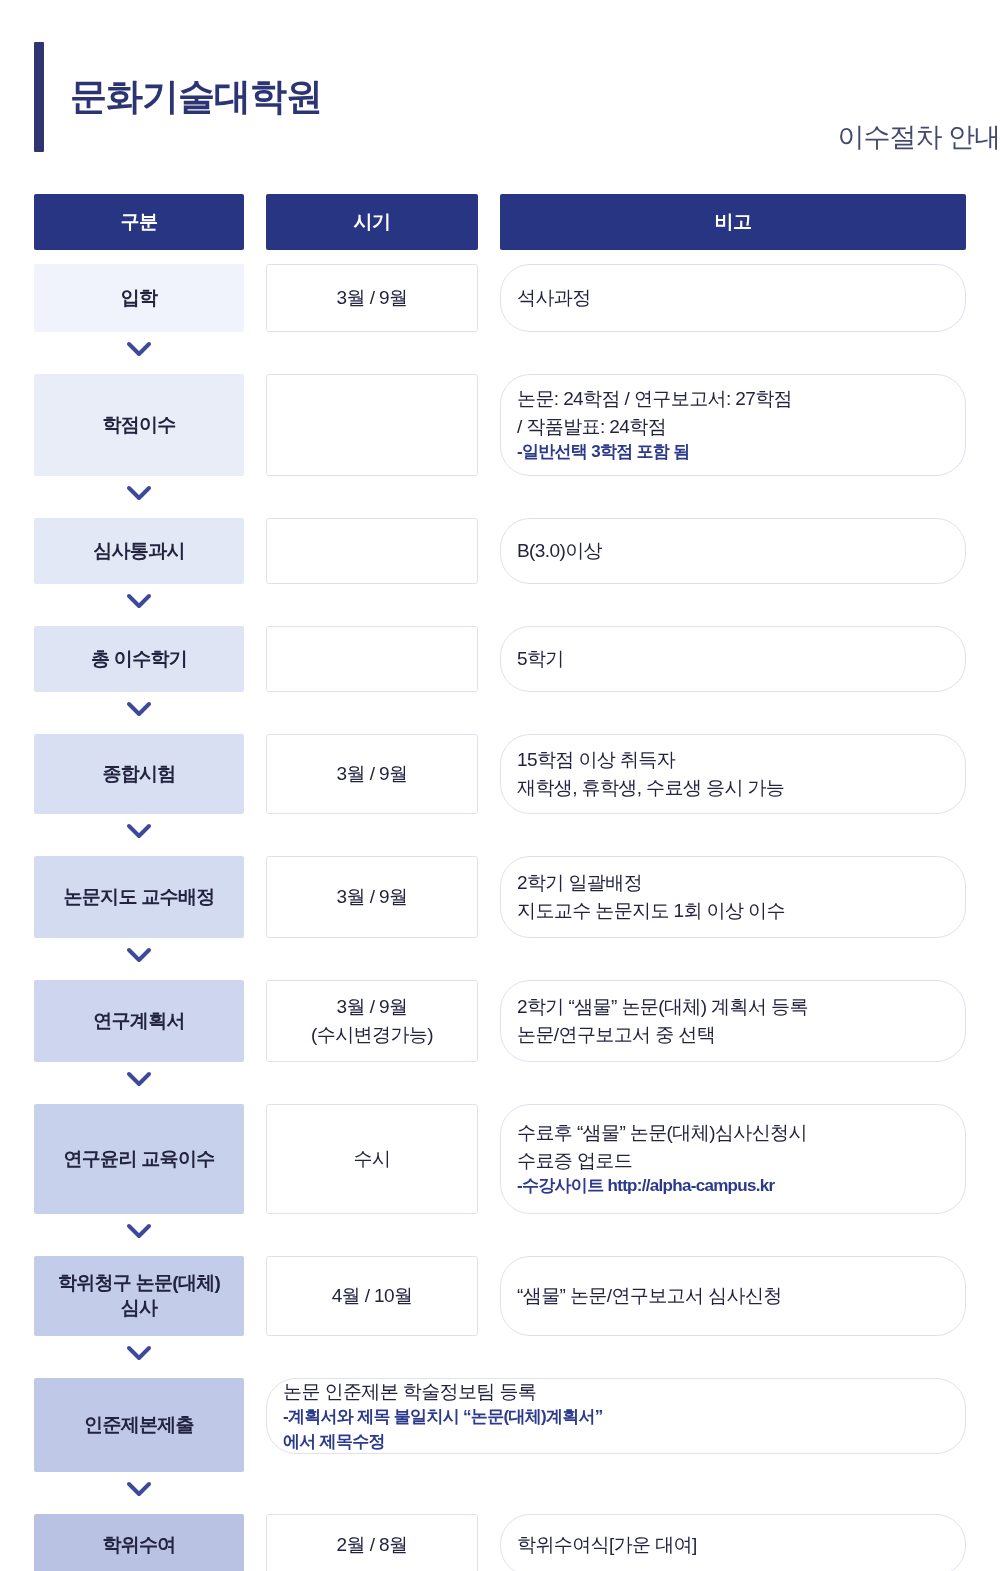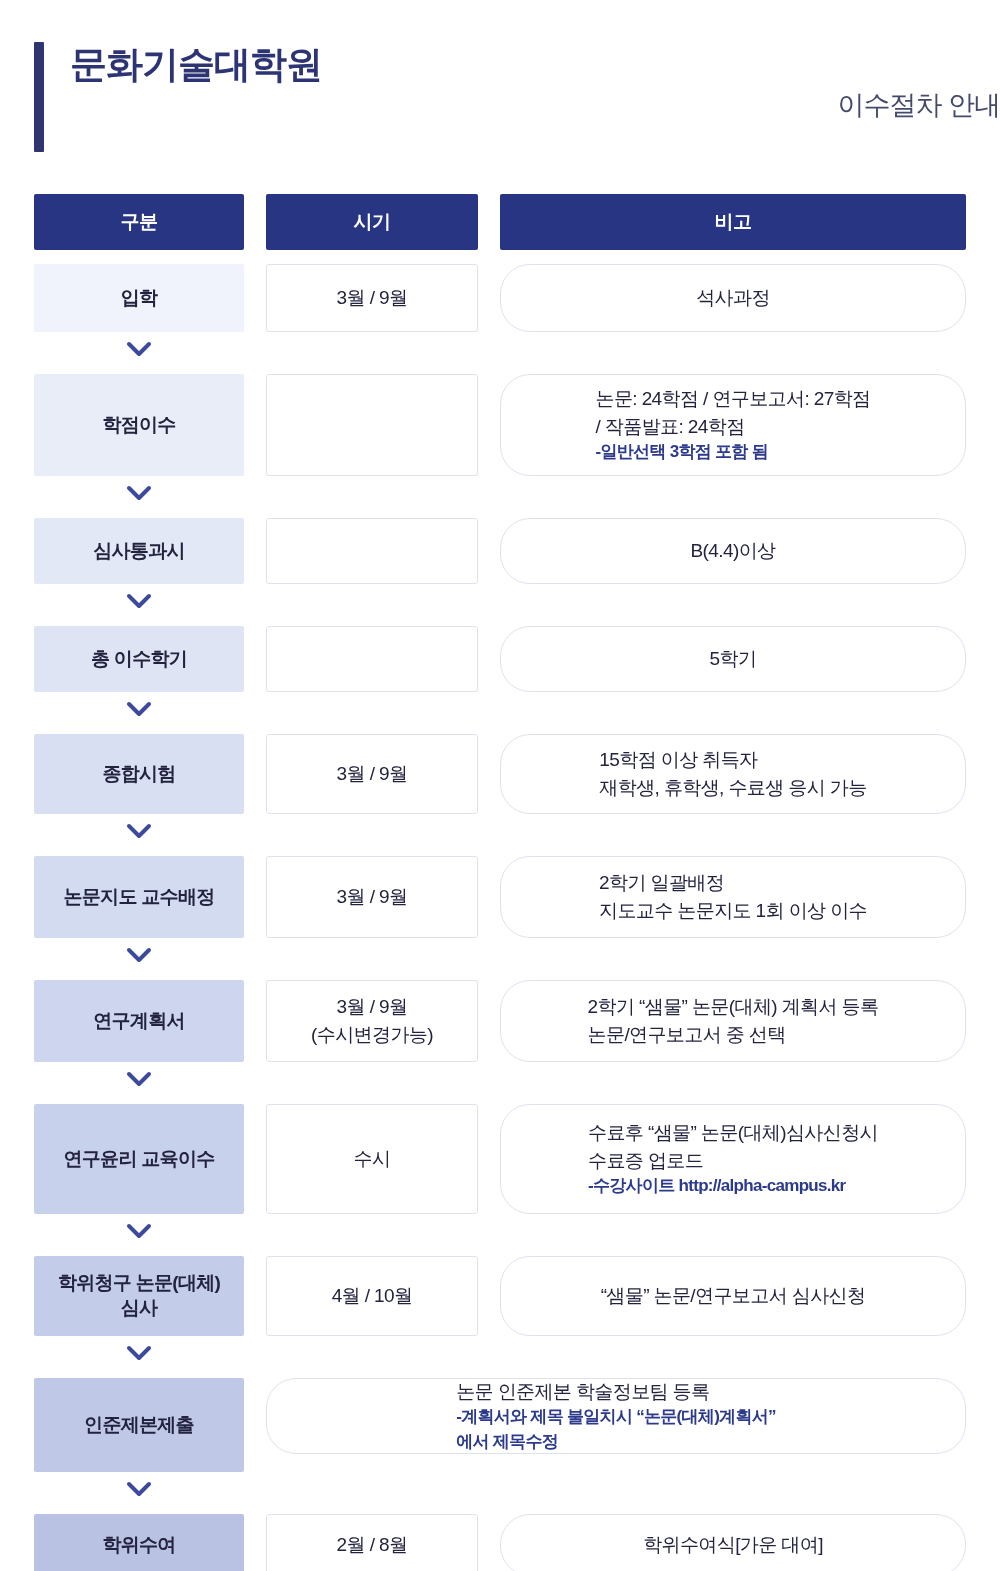--- a/index.html
+++ b/index.html
@@ -26,20 +26,21 @@
     position: absolute;
     left: 34px;
     top: 42px;
     width: 10px;
     height: 110px;
     background: #2e3570;
     border-radius: 1px;
   }
   .header-text {
     margin-left: 32px;
+    margin-top: 32px;
   }
   .header-title {
     font-size: 37px;
     font-weight: bold;
     color: #2c3474;
     letter-spacing: -1px;
     line-height: 1.12;
   }
   .header-sub {
     font-size: 27px;
@@ -128,21 +129,21 @@
     letter-spacing: -0.6px;
     line-height: 1.45;
     color: #232340;
   }
   .time-cell {
     justify-content: center;
     text-align: center;
     white-space: pre-line;
   }
   .note-cell {
-    justify-content: center;
+    justify-content: flex-start;
     padding: 10px 16px;
     white-space: pre-line;
     border-radius: 30px;
   }
   .note-main { display: block; }
   .note-sub {
     display: block;
     color: #2c3a8c;
     font-weight: bold;
     font-size: 17px;
@@ -221,21 +222,21 @@
           <div class="arrow-wrap">
             <svg width="30" height="20" viewBox="0 0 30 20">
               <polyline points="5,5 15,15 25,5" fill="none" stroke="#3d4a9c" stroke-width="4" stroke-linecap="round" stroke-linejoin="round"></polyline>
             </svg>
           </div>
         </div>
         <div class="col-b">
           <div class="empty-cell" style="height: 66px;"></div>
         </div>
         <div class="col-c">
-          <div class="plain-cell note-cell" style="height: 66px;"><div><span class="note-main">B(4.4)이상</span></div></div>
+          <div class="plain-cell note-cell" style="height: 66px;"><div><span class="note-main">B(3.0)이상</span></div></div>
         </div>
       </div>
       <div class="row">
         <div class="col-a">
           <div class="stage-cell" style="background: rgb(222, 228, 244); height: 66px;">총 이수학기</div>
           <div class="arrow-wrap">
             <svg width="30" height="20" viewBox="0 0 30 20">
               <polyline points="5,5 15,15 25,5" fill="none" stroke="#3d4a9c" stroke-width="4" stroke-linecap="round" stroke-linejoin="round"></polyline>
             </svg>
           </div>

